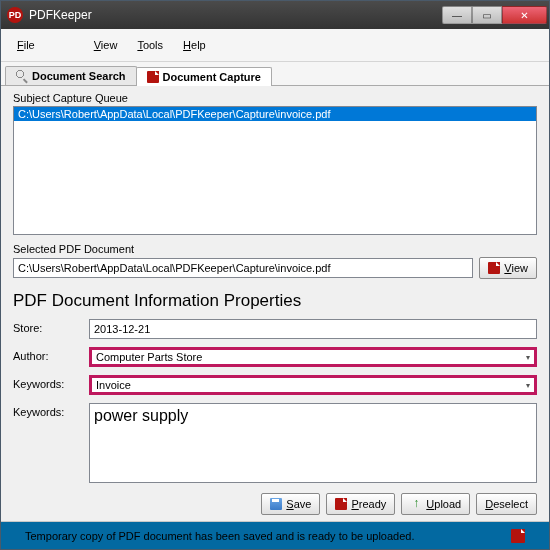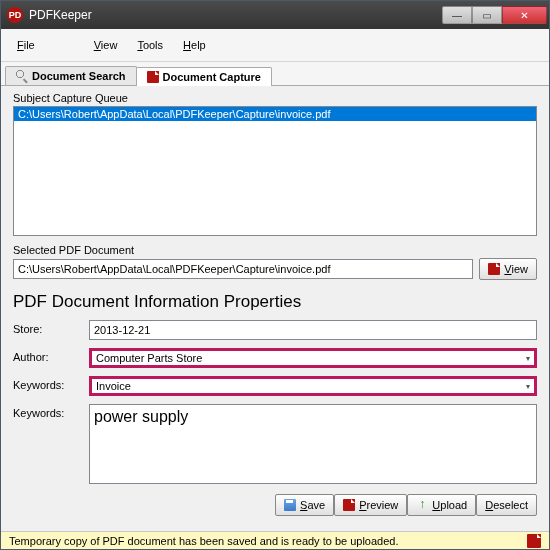--- a/index.html
+++ b/index.html
@@ -42,27 +42,27 @@
 
 .section-title { font-size: 17px; margin: 4px 0 8px; }
 
 .form-grid { display: grid; grid-template-columns: 70px 1fr; gap: 8px 6px; align-items: start; }
 .form-label { font-size: 11px; padding-top: 3px; }
 .combo-wrap { position: relative; }
 .combo { width: 100%; border: 3px solid #be185d; background: #fff; padding: 2px 18px 2px 4px; font-size: 11px; height: 20px; font-family: inherit; }
 .combo-arrow { position: absolute; right: 2px; top: 2px; width: 14px; height: 16px; display:flex; align-items:center; justify-content:center; color:#555; font-size:8px; pointer-events:none; }
 .keywords-box { width:100%; border:1px solid #828790; background:#fff; padding:3px 4px; font-size:16px; height:80px; resize:none; font-family:inherit; }
 
-.button-row { display:flex; justify-content:flex-end; margin-top:10px; }
+.button-row { display:flex; justify-content:flex-end; gap:6px; margin-top:10px; }
 .btn-icon { width:12px; height:12px; display:inline-block; }
 .save-icon { background: linear-gradient(to bottom,#6aa6e6,#3b7bc8); border-radius:1px; position:relative; }
 .save-icon::after { content:""; position:absolute; top:1px; left:2px; width:7px; height:3px; background:#fff; }
 .up-icon { color:#2a8a2a; font-weight:bold; font-size:12px; line-height:10px; text-align:center; }
 
-.statusbar { height: 18px; border-top: 1px solid #c8c8c8; background: #fef9c3; display:flex; align-items:center; padding: 0 8px; font-size:11px; justify-content:space-between; }
+.statusbar { height: 28px; border-top: 1px solid #c8c8c8; background: #0369a1; display:flex; align-items:center; padding: 0 24px; font-size:11px; justify-content:space-between; }
 .status-icon { width:14px; height:14px; }
 </style>
 </head>
 <body>
 
 <div class="window">
 
   <div class="titlebar">
     <div class="titlebar-icon">PD</div>
     <div class="titlebar-text">PDFKeeper</div>
@@ -130,21 +130,21 @@
       <textarea class="keywords-box" style="">power supply</textarea>
     </div>
 
     <div class="button-row">
       <div class="btn">
         <span class="btn-icon save-icon"></span>
         <span><u>S</u><span>ave</span></span>
       </div>
       <div class="btn">
         <span class="btn-icon pdf-icon"></span>
-        <span><u>P</u><span>review</span></span>
+        <span><u>P</u><span>ready</span></span>
       </div>
       <div class="btn">
         <span class="btn-icon up-icon">↑</span>
         <span><u>U</u><span>pload</span></span>
       </div>
       <div class="btn">
         <span><u>D</u><span>eselect</span></span>
       </div>
     </div>
 

